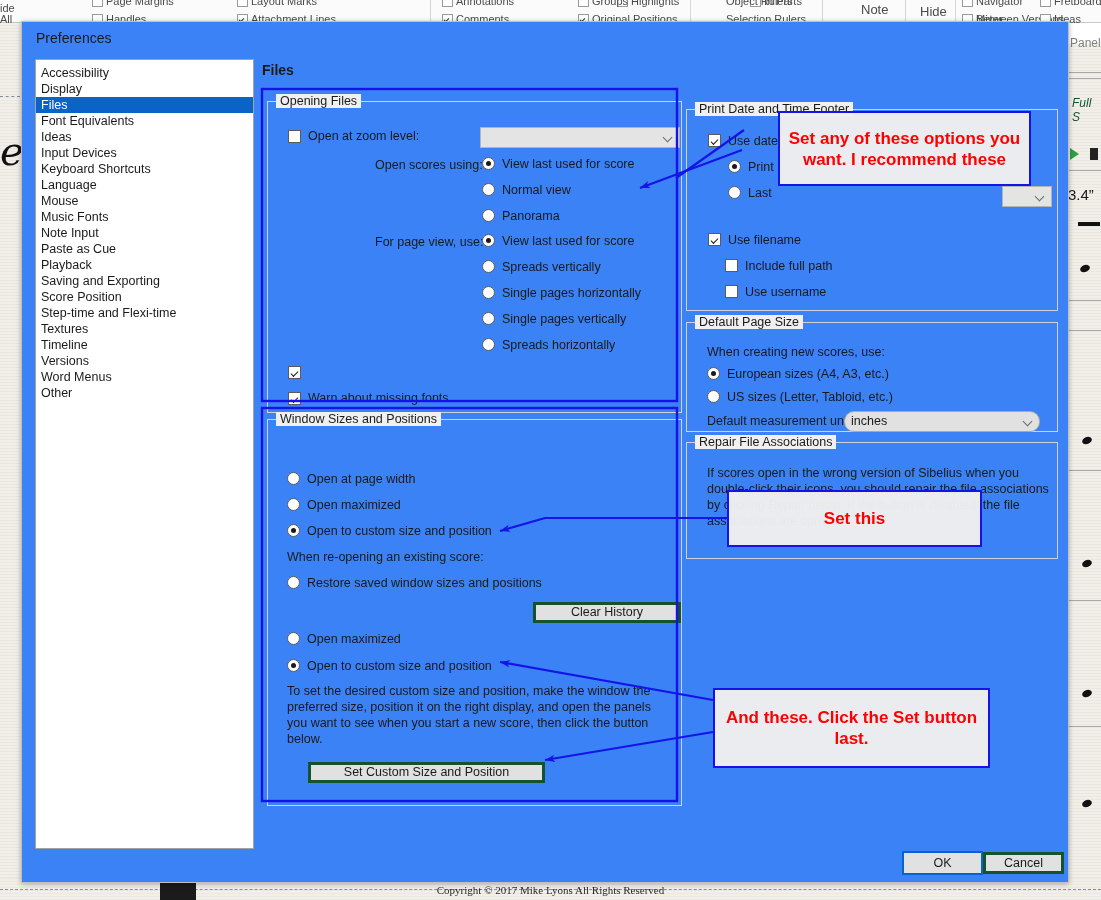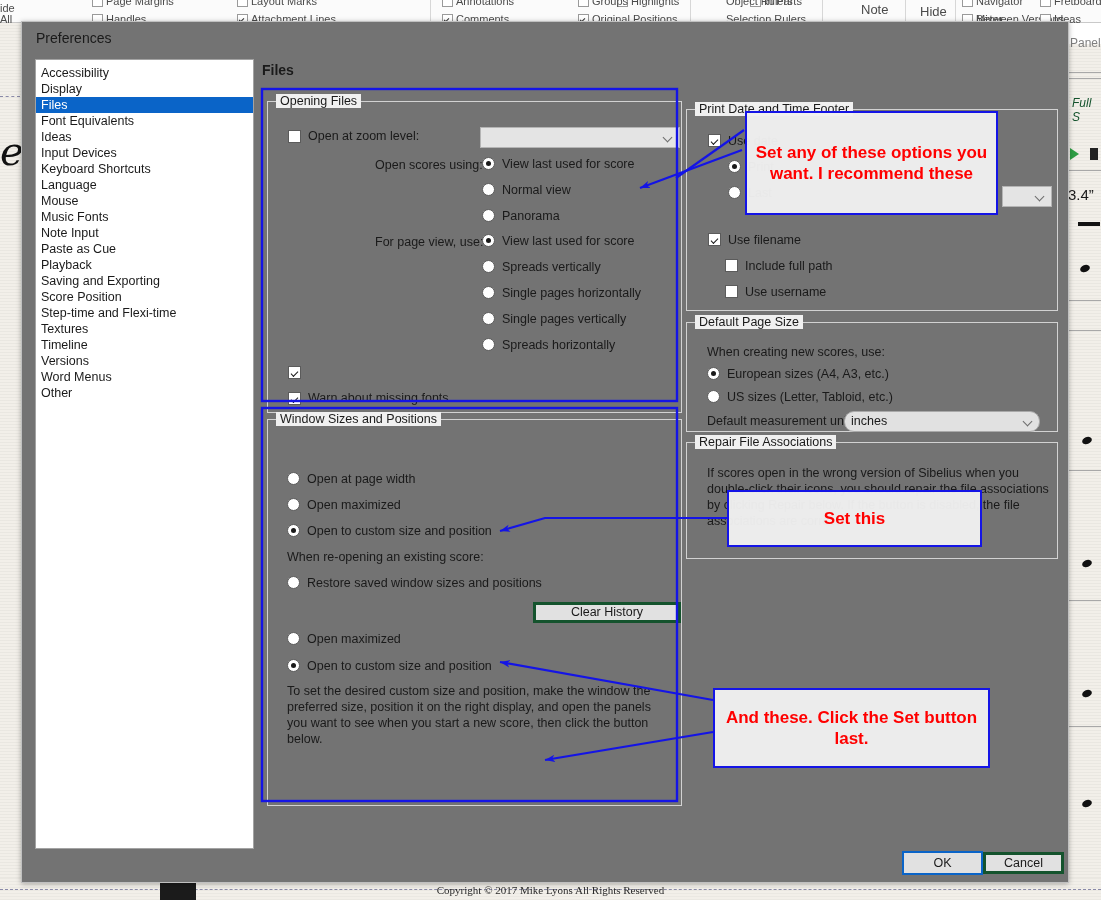--- a/index.html
+++ b/index.html
@@ -27,21 +27,21 @@
   .scriptglyph{position:absolute;font-family:"DejaVu Serif", serif;font-style:italic;color:#111;}
 
   .footer-strip{position:absolute;left:0;bottom:0;width:1101px;height:22px;background:#f2efe9;
     background-image:repeating-linear-gradient(0deg, rgba(0,0,0,0.03) 0px, rgba(0,0,0,0.03) 1px, rgba(255,255,255,0) 1px, rgba(255,255,255,0) 3px);}
   .copyright{position:absolute;left:0;bottom:4px;width:1101px;text-align:center;
     font-family:"Liberation Serif", serif;font-size:11px;color:#2b2b2b;}
 
   
   #dialog{
     position:absolute;left:21px;top:21px;width:1046px;height:860px;
-    background:#737373;border:1px solid #c0c0c0;
+    background:#3b82f6;border:1px solid #c0c0c0;
     box-shadow:0 1px 5px rgba(0,0,0,0.30);
   }
   #dlg-title{position:absolute;left:14px;top:8px;font-size:14px;color:#1a1a1a;}
 
   
   #cat-list{position:absolute;left:13px;top:37px;width:217px;height:788px;background:#fff;border:1px solid #a3a3a3;overflow:hidden;}
   .cat-item{height:16px;line-height:16px;padding-left:5px;font-size:12.5px;color:#1a1a1a;white-space:nowrap;}
   .cat-item.sel{background:#0a64c8;color:#ffffff;}
 
   
@@ -241,20 +241,21 @@
 
     <div class="btn" style="left:265px;top:182px;width:148px;height:21px;">Clear History</div>
 
     <span class="rad" style="left:19px;top:212px;"></span>
     <span class="txt" style="left:39px;top:212px;">Open maximized</span>
     <span class="rad on" style="left:19px;top:239px;"></span>
     <span class="txt" style="left:39px;top:239px;">Open to custom size and position</span>
 
     <div class="txtw" style="left:19px;top:263px;width:378px;">To set the desired custom size and position, make the window the preferred size, position it on the right display, and open the panels you want to see when you start a new score, then click the button below.</div>
 
+    <div class="btn" style="left:40px;top:342px;width:237px;height:21px;">Set Custom Size and Position</div>
   </div>
 
   <div class="grp" style="left:664px;top:87px;width:370px;height:200px;">
     <span class="grp-leg">Print Date and Time Footer</span>
 
     <span class="chk on" style="left:21px;top:24px;"></span>
     <span class="txt" style="left:41px;top:24px;">Use date</span>
 
     <span class="rad on" style="left:41px;top:50px;"></span>
     <span class="txt" style="left:61px;top:50px;">Print</span>
@@ -312,16 +313,16 @@
     <line x1="742" y1="150" x2="640" y2="188" stroke="#1414e6" stroke-width="2.2" marker-end="url(#ah)"></line>
 
     <line x1="744" y1="130" x2="676" y2="178" stroke="#1414e6" stroke-width="2.2"></line>
 
     <polyline points="727,518 545,518 500,531" fill="none" stroke="#1414e6" stroke-width="2.2" marker-end="url(#ah)"></polyline>
 
     <line x1="713" y1="700" x2="500" y2="662" stroke="#1414e6" stroke-width="2.2" marker-end="url(#ah)"></line>
     <line x1="713" y1="732" x2="545" y2="760" stroke="#1414e6" stroke-width="2.2" marker-end="url(#ah)"></line>
   </svg>
 
-  <div class="anno" style="left:745px;top:111px;width:253px;height:104px;">Set any of these options you want. I recommend these</div>
+  <div class="anno" style="left:778px;top:111px;width:253px;height:75px;">Set any of these options you want. I recommend these</div>
   <div class="anno" style="left:713px;top:688px;width:277px;height:80px;">And these. Click the Set button last.</div>
   <div class="anno" style="left:727px;top:490px;width:255px;height:57px;">Set this</div>
 </div>
 
 </body></html>

